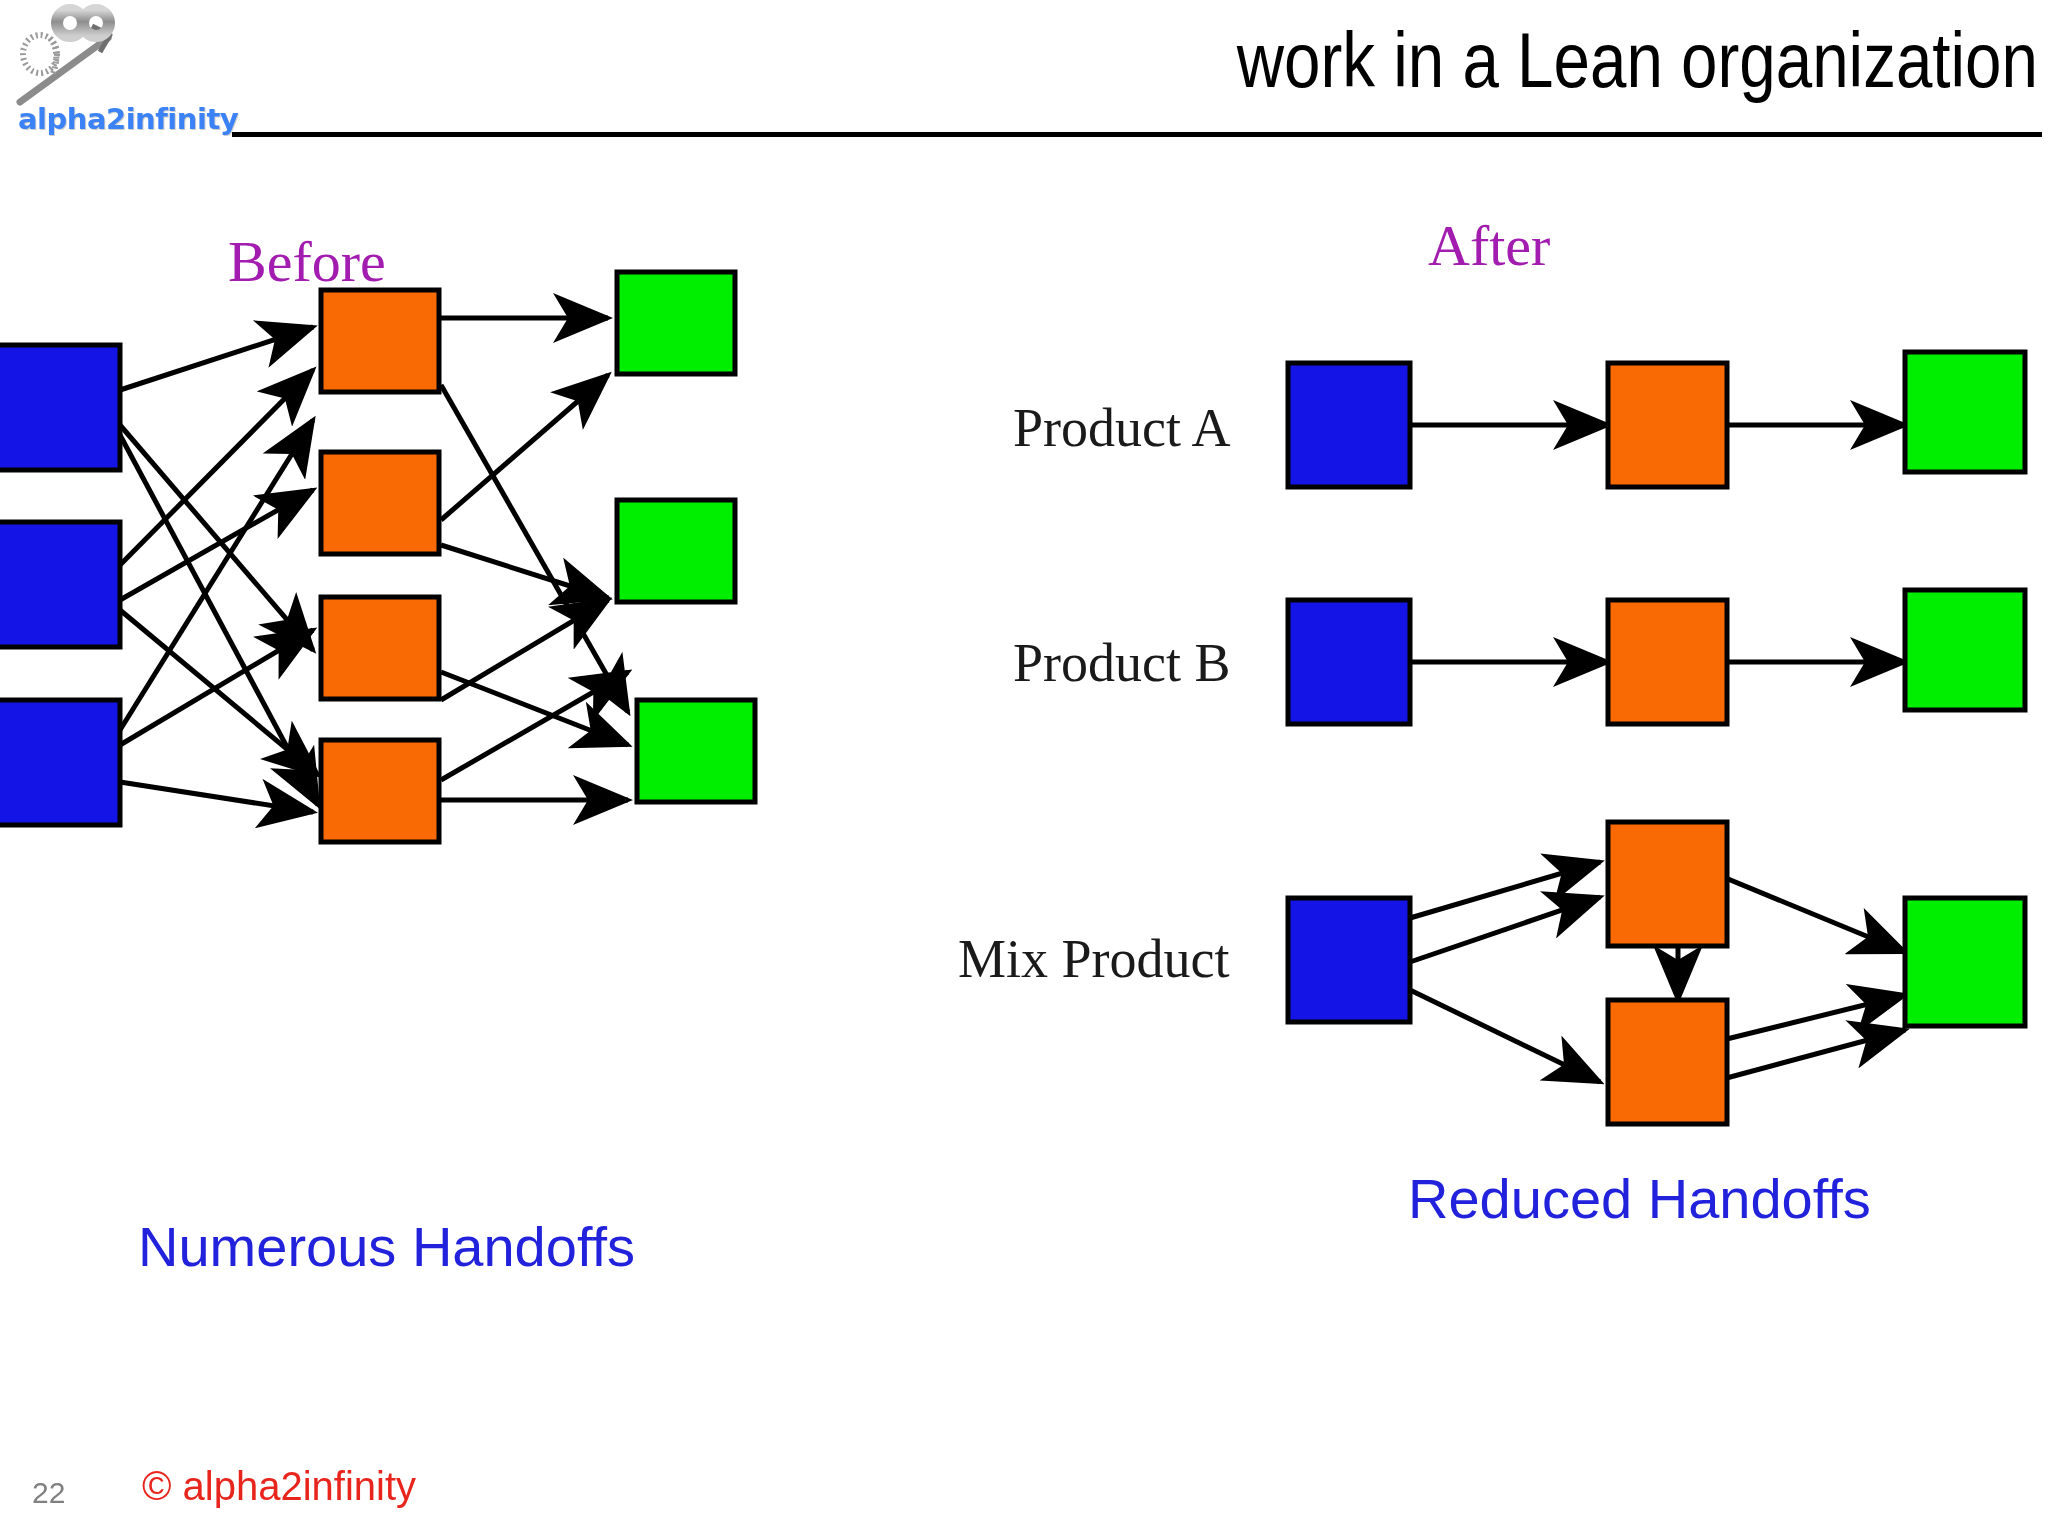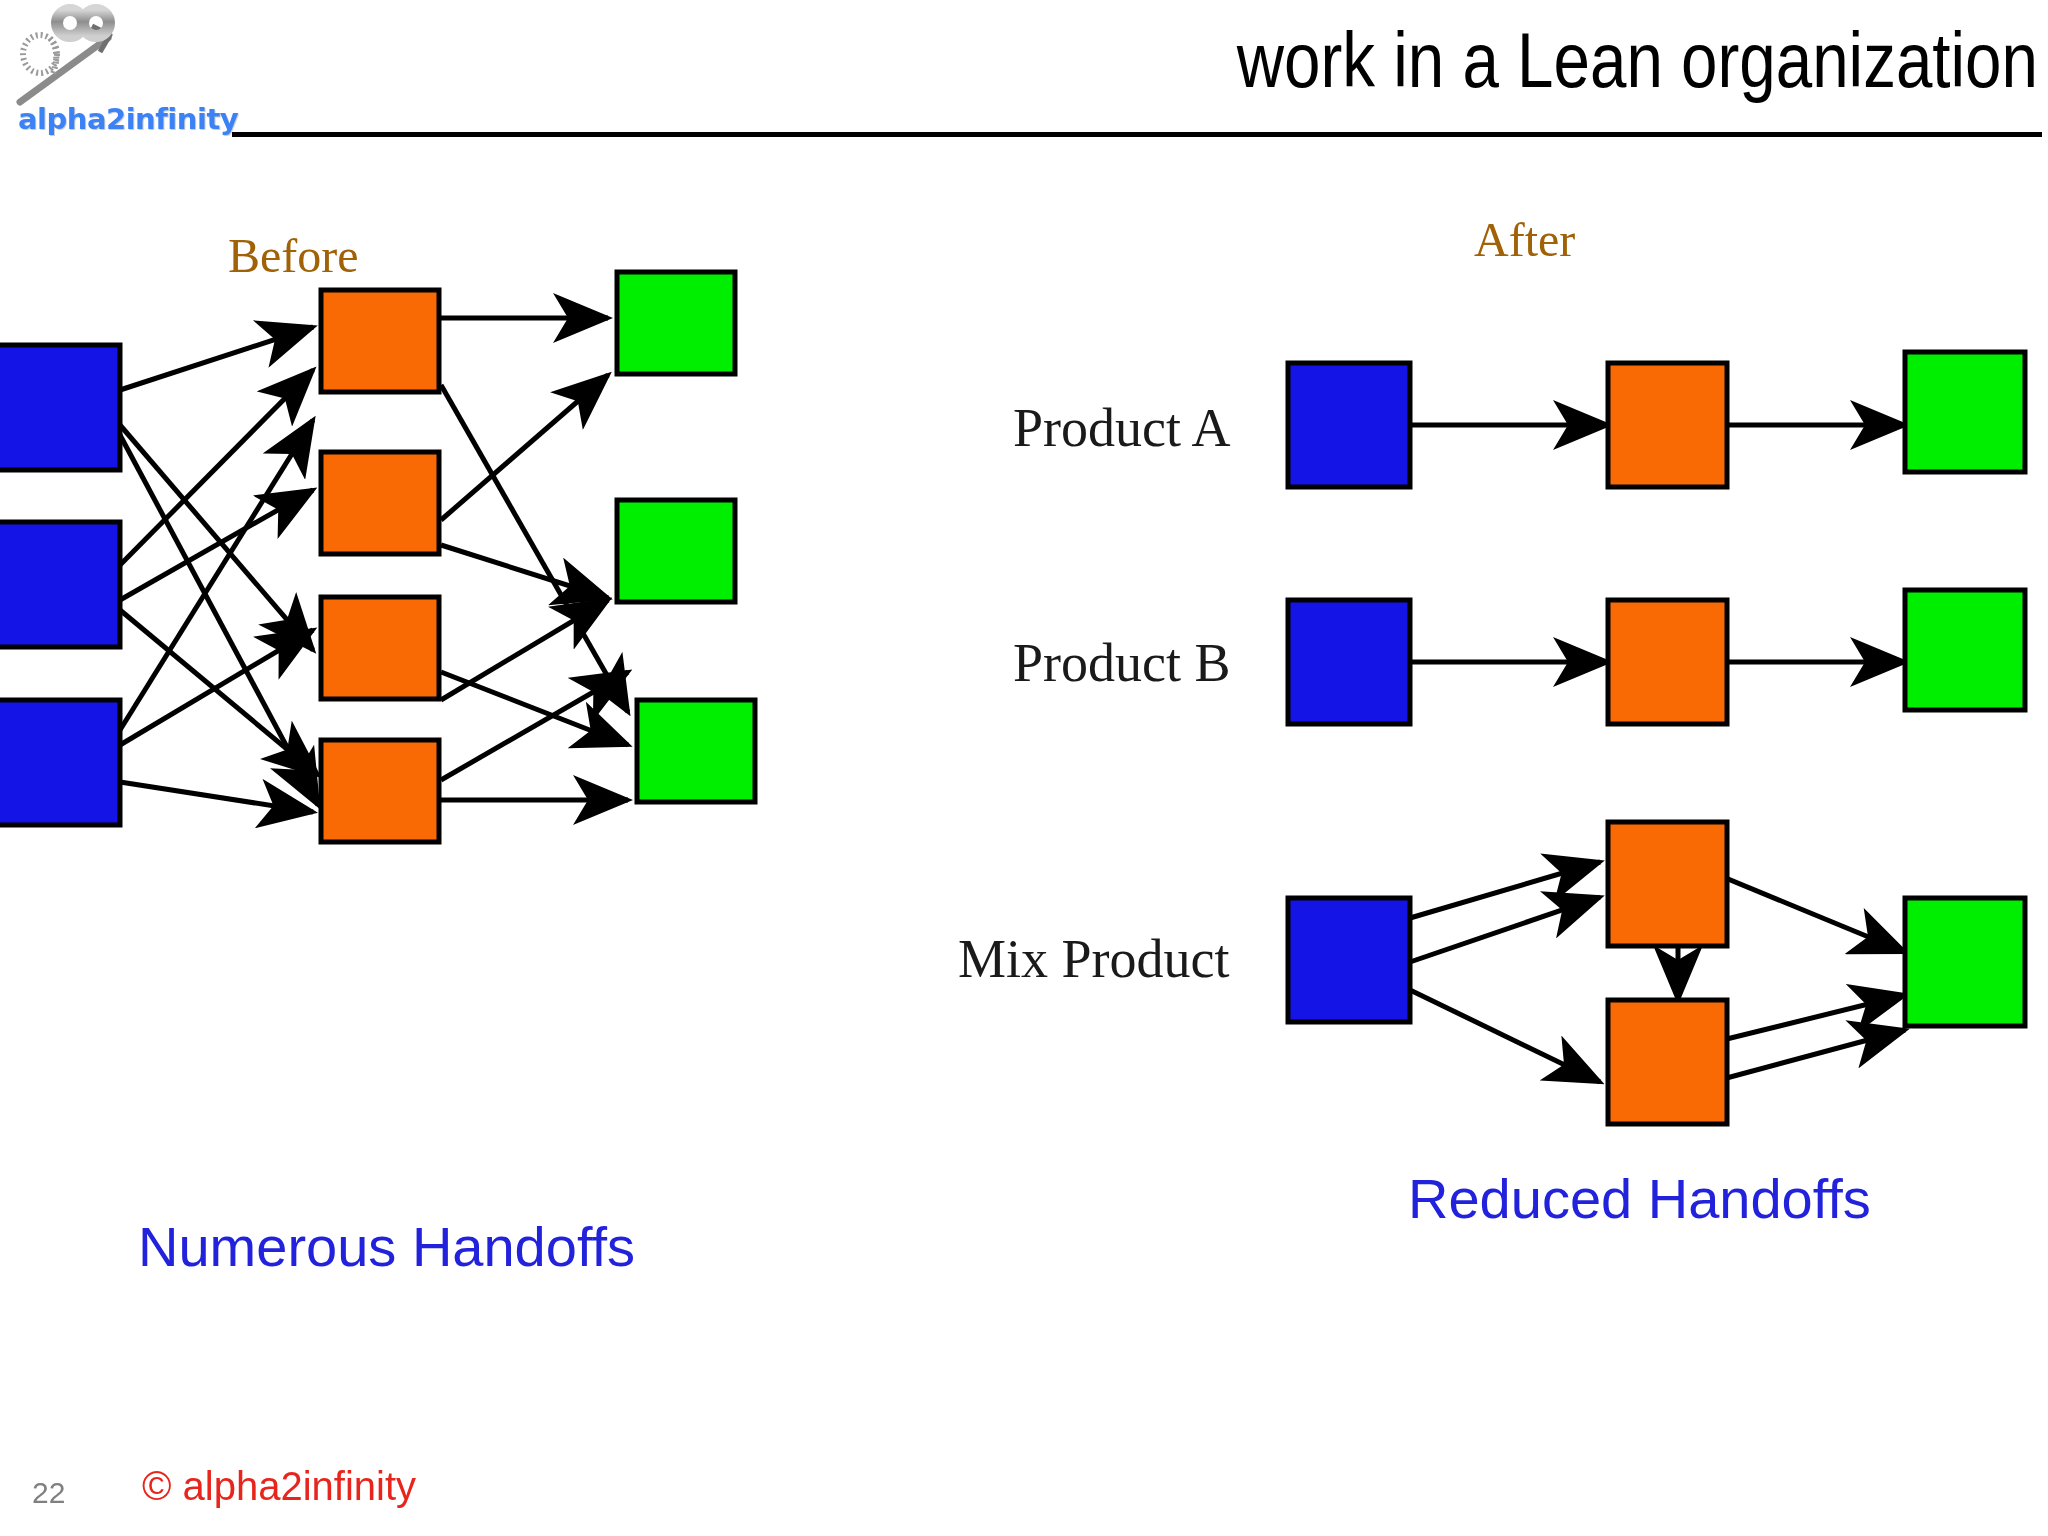--- a/index.html
+++ b/index.html
@@ -70,27 +70,27 @@
     color: #000000;
     white-space: nowrap;
     transform: scaleX(0.84);
     transform-origin: right center;
   }
 
   
   .figure-heading {
     position: absolute;
     font-family: "Liberation Serif", "DejaVu Serif", serif;
-    font-size: 48px;
-    color: #a16207;
+    font-size: 58px;
+    color: #a21caf;
     white-space: nowrap;
     text-align: center;
   }
   #heading-before { left: 228px; top: 228px; }
-  #heading-after  { left: 1474px; top: 212px; }
+  #heading-after  { left: 1428px; top: 212px; }
 
   
   .caption {
     position: absolute;
     font-family: "Liberation Sans", sans-serif;
     font-size: 56px;
     color: #2222DD;
     white-space: nowrap;
   }
   #caption-before { left: 138px; top: 1166px; margin-top: 48px; }

